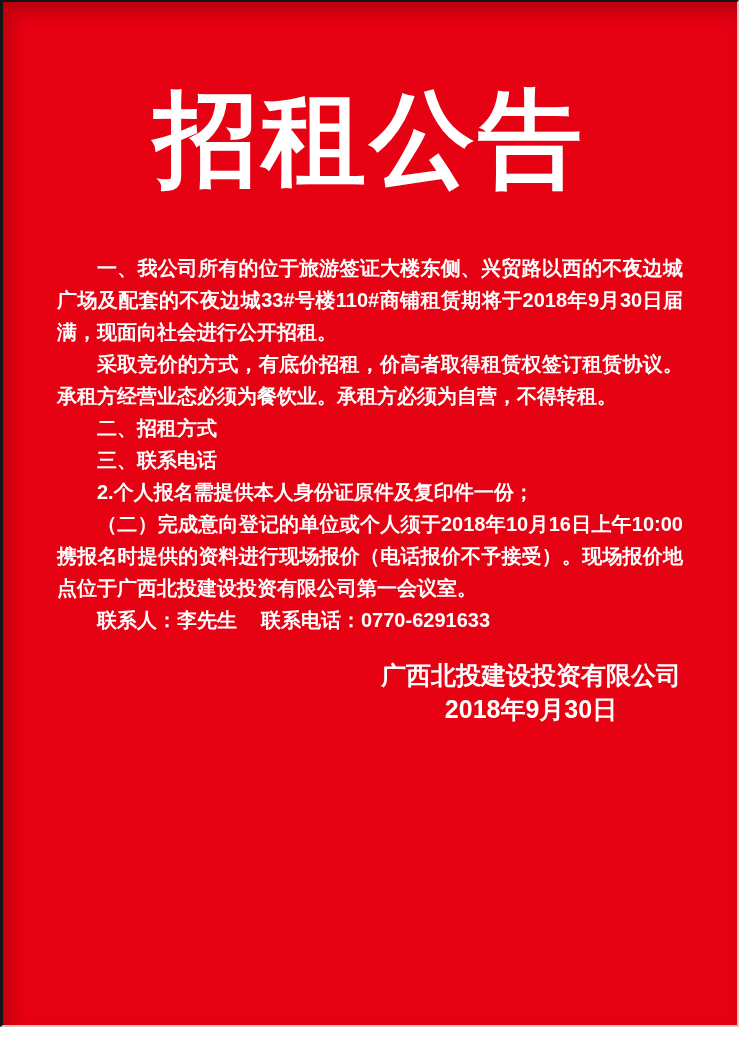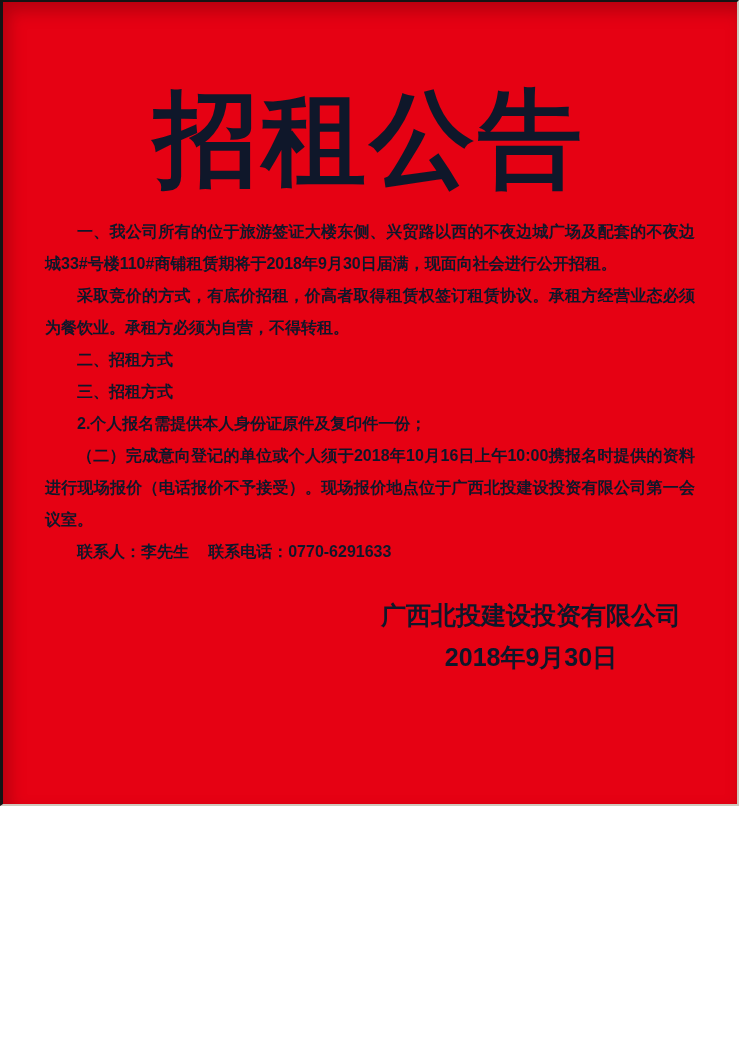--- a/index.html
+++ b/index.html
@@ -3,46 +3,46 @@
 <meta charset="utf-8">
 <style>
   html, body {
     margin: 0;
     padding: 0;
     background: #ffffff;
   }
   .page {
     position: relative;
     width: 739px;
-    height: 806px;
+    height: 1027px;
     box-sizing: border-box;
     background: #e60113;
     border-top: 2px solid #141414;
     border-left: 3px solid #141414;
     border-right: 2px solid #cfc8bd;
     border-bottom: 2px solid #cfc8bd;
     box-shadow: inset 6px 9px 16px rgba(90, 0, 8, 0.35);
     overflow: hidden;
-    color: #0f172a;
+    color: #ffffff;
     font-family: "Liberation Sans", "DejaVu Sans", sans-serif;
   }
   .poster-title {
     margin: 86px 0 0 0;
     text-align: center;
     font-family: "Liberation Serif", "DejaVu Serif", serif;
     font-weight: 700;
     font-size: 104px;
     line-height: 1;
     letter-spacing: 4px;
     white-space: nowrap;
   }
   .body-text {
-    margin-top: 24px;
-    padding: 0 42px;
-    font-size: 16px;
+    margin-top: 60px;
+    padding: 0 54px;
+    font-size: 20px;
     font-weight: 700;
     line-height: 32px;
     text-align: justify;
   }
   .body-text p {
     margin: 0;
     text-indent: 2em;
   }
   .contact-line {
     margin: 0;
@@ -59,35 +59,34 @@
   }
   .signature-block {
     display: inline-block;
     text-align: center;
     font-size: 25px;
     font-weight: 700;
     line-height: 34px;
   }
   .signature-block div {
     white-space: nowrap;
-    margin-top: 8px;
   }
 </style>
 </head>
 <body>
 
 <div class="page">
 
   <h1 class="poster-title">招租公告</h1>
 
   <div class="body-text">
     <p>一、我公司所有的位于旅游签证大楼东侧、兴贸路以西的不夜边城广场及配套的不夜边城33#号楼110#商铺租赁期将于2018年9月30日届满，现面向社会进行公开招租。</p>
     <p>采取竞价的方式，有底价招租，价高者取得租赁权签订租赁协议。承租方经营业态必须为餐饮业。承租方必须为自营，不得转租。</p>
     <p>二、招租方式</p>
-    <p>三、招租方式</p>
+    <p>三、联系电话</p>
     <p>2.个人报名需提供本人身份证原件及复印件一份；</p>
     <p>（二）完成意向登记的单位或个人须于2018年10月16日上午10:00携报名时提供的资料进行现场报价（电话报价不予接受）。现场报价地点位于广西北投建设投资有限公司第一会议室。</p>
 
     <p class="contact-line">
       <span>联系人：</span><span>李先生</span><span class="contact-gap"></span><span>联系电话：</span><span>0770-6291633</span>
     </p>
   </div>
 
   <div class="signature">
     <div class="signature-block">

